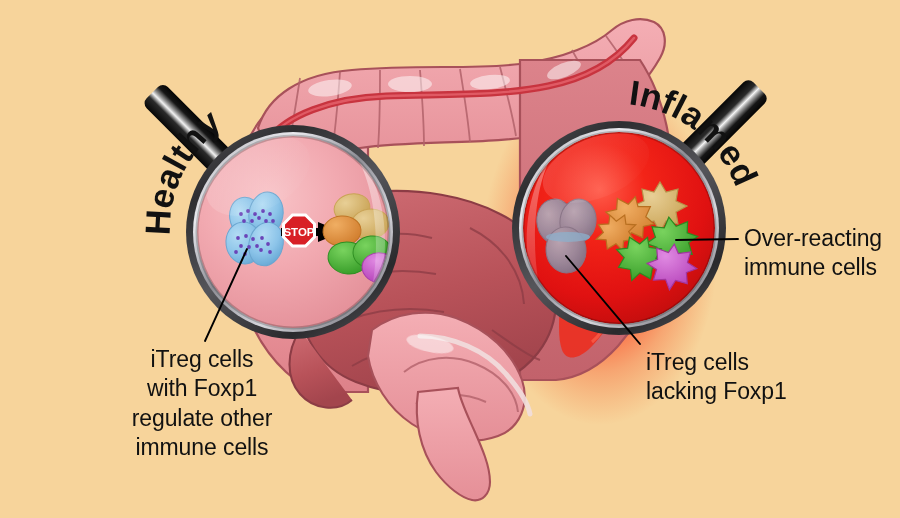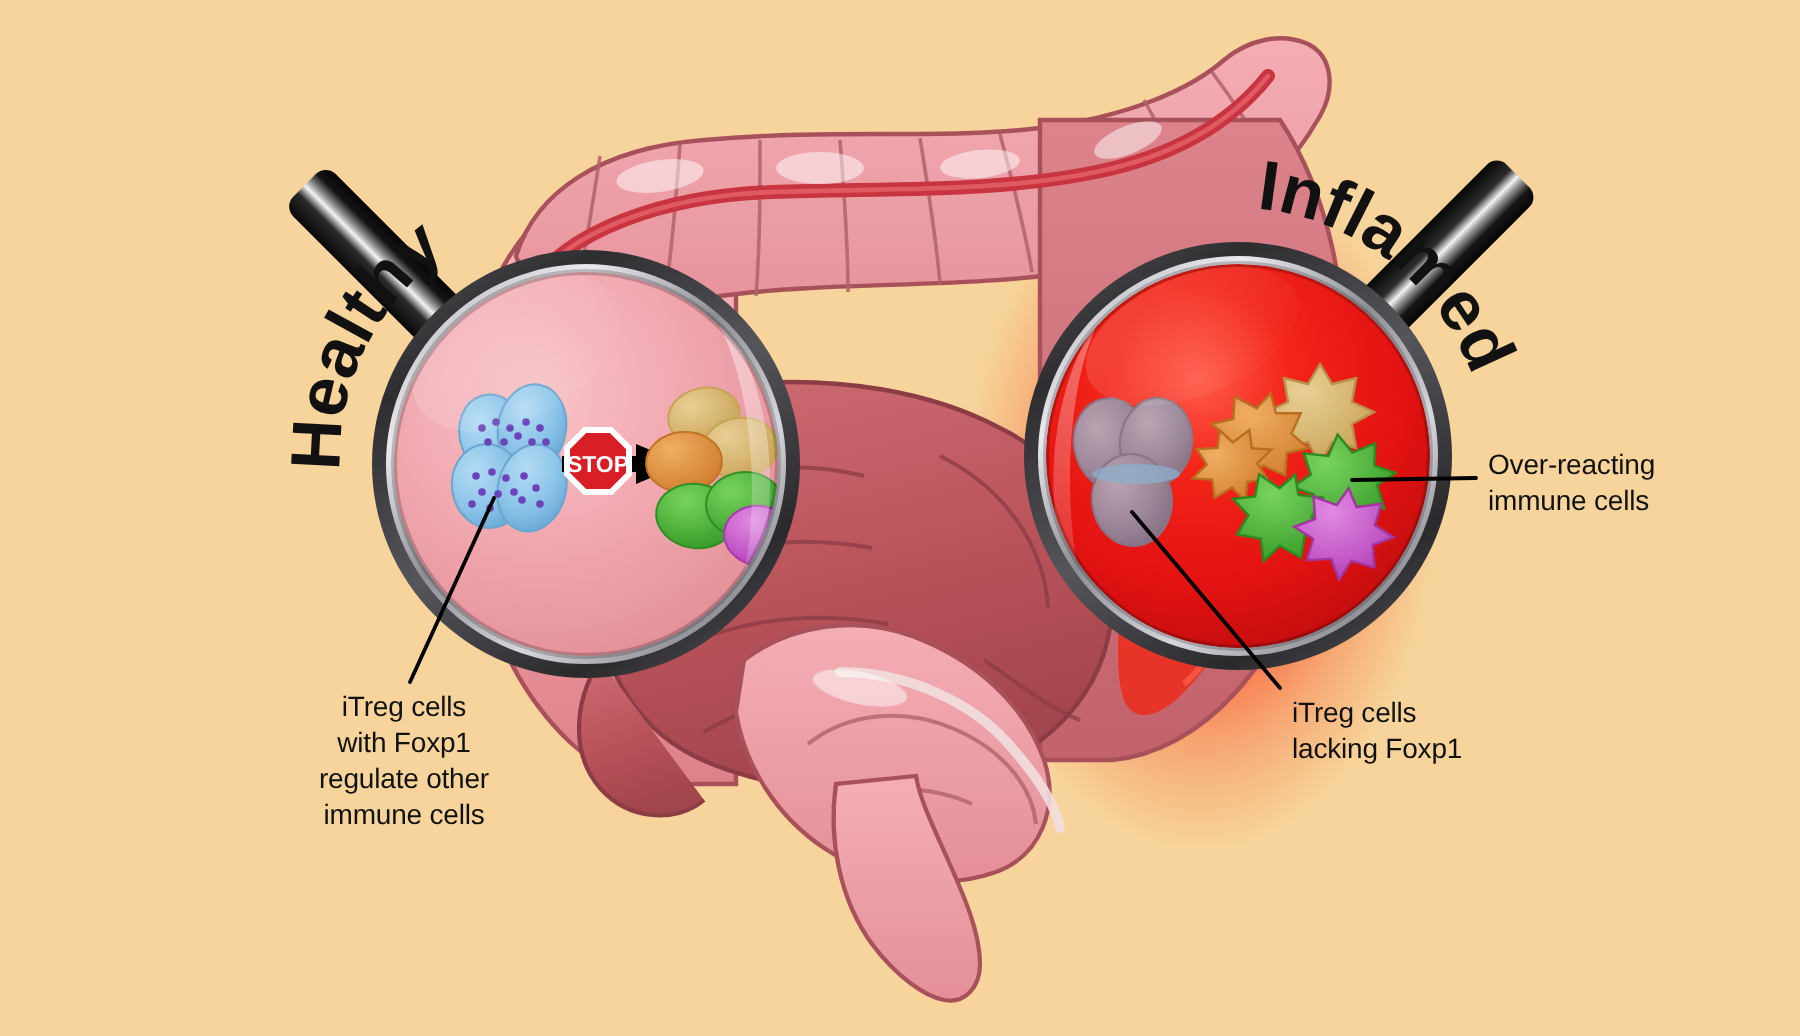--- a/index.html
+++ b/index.html
@@ -20,21 +20,21 @@
     position: absolute;
     left: 0;
     top: 0;
     width: 900px;
     height: 518px;
   }
   .caption {
     position: absolute;
     color: #111111;
     font-family: "Liberation Sans", sans-serif;
-    font-size: 14px;
+    font-size: 23px;
     line-height: 1.28;
     white-space: pre;
     letter-spacing: -0.1px;
   }
   .caption.center { text-align: center; }
   .caption.left { text-align: left; }
   #cap-left  { left: 122px; top: 345px; width: 160px; text-align: center; }
   #cap-right { left: 646px; top: 348px; width: 120px; text-align: left; }
   #cap-over  { left: 744px; top: 224px; width: 150px; text-align: left; }
 </style>

